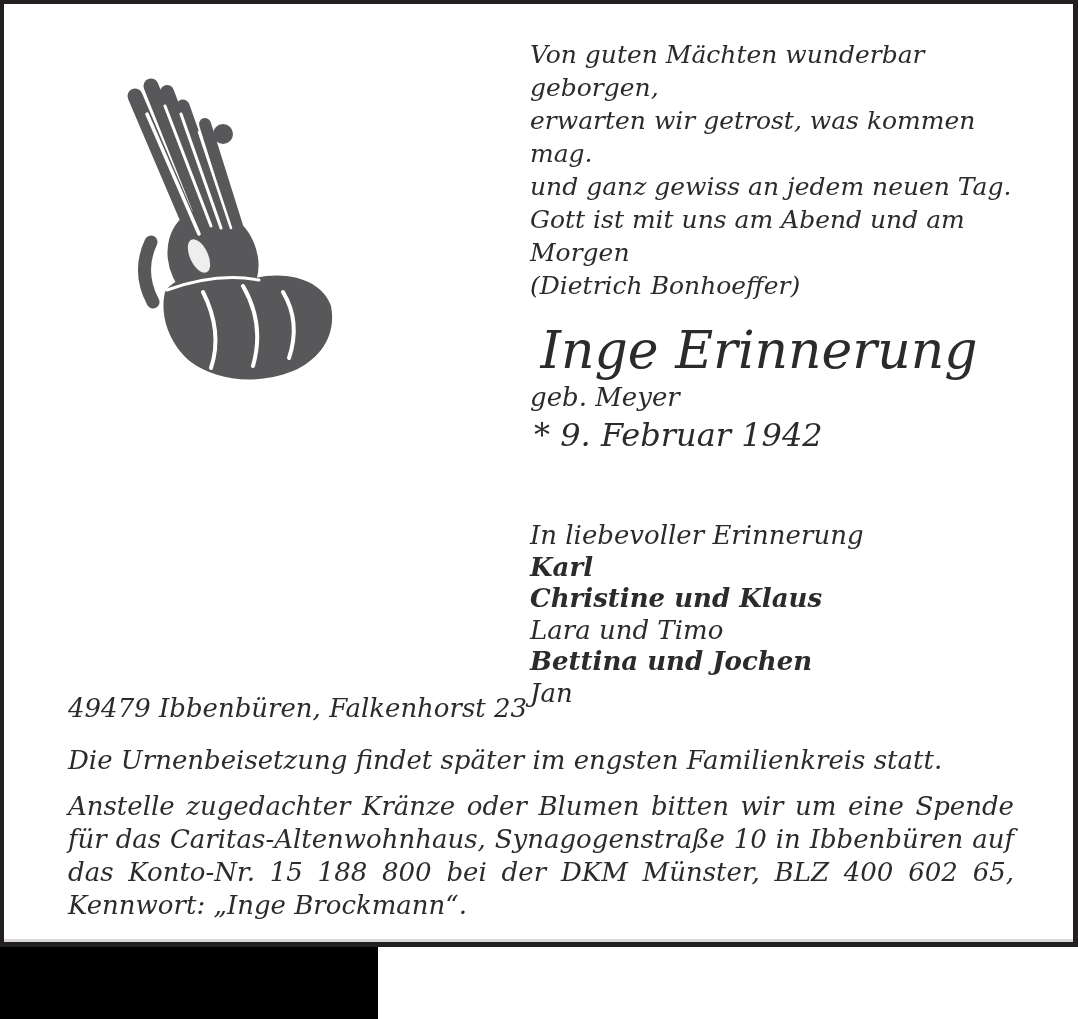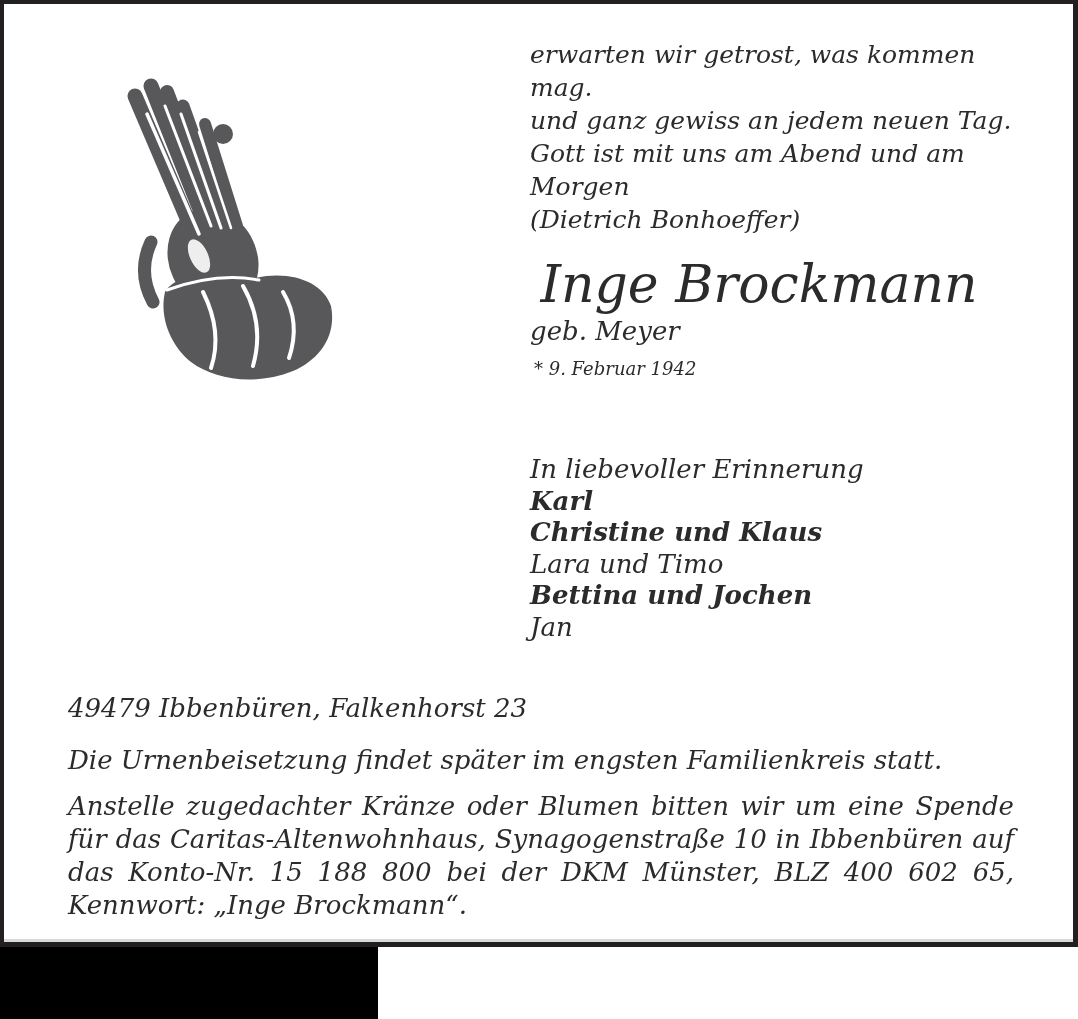--- a/index.html
+++ b/index.html
@@ -39,21 +39,21 @@
   .deceased-name {
     display: block; text-align: center;
     font-size: 52px; line-height: 60px; font-weight: 400;
   }
   .maiden-name {
     display: block; text-align: left;
     font-size: 26px; line-height: 30px; margin-top: 2px;
   }
   .dates-row {
     display: flex; justify-content: space-between;
-    font-size: 18px; line-height: 34px; margin-top: 6px; padding-left: 4px;
+    font-size: 32px; line-height: 34px; margin-top: 6px; padding-left: 4px;
   }
   .family { margin-top: 68px; font-size: 26px; line-height: 31.5px; }
   .family .line { display: block; }
   .family .bold { font-weight: 700; }
   .bottom-block {
     position: absolute; left: 64px; top: 644px; width: 946px;
     font-style: italic; font-size: 26px; line-height: 33px; margin-top: 44px;
   }
   .address { display: block; margin-bottom: 19px; }
   .para { text-align: justify; margin-bottom: 13px; }
@@ -94,28 +94,29 @@
       <path d="M96,218 Q116,258 104,294" stroke-width="4"></path>
       <path d="M136,212 Q158,250 146,292" stroke-width="4"></path>
       <path d="M176,218 Q194,248 182,284" stroke-width="4"></path>
     </g>
     <ellipse cx="92" cy="182" rx="9" ry="18" fill="#ffffff" opacity="0.9" transform="rotate(-25 92 182)"></ellipse>
   </svg>
 
   <div class="right-col">
 
     <div class="quote">
+      <span class="quote-line">Von guten Mächten wunderbar geborgen,</span>
       <span class="quote-line">erwarten wir getrost, was kommen mag.</span>
       <span class="quote-line">und ganz gewiss an jedem neuen Tag.</span>
       <span class="quote-line">Gott ist mit uns am Abend und am Morgen</span>
       <span class="quote-attribution">(Dietrich Bonhoeffer)</span>
     </div>
 
     <div class="name-block">
-      <span class="deceased-name">Inge Brockmann</span>
+      <span class="deceased-name">Inge Erinnerung</span>
       <span class="maiden-name">geb. Meyer</span>
       <div class="dates-row">
         <span>* 9. Februar 1942</span>
       </div>
     </div>
 
     <div class="family">
       <span class="line">In liebevoller Erinnerung</span>
       <span class="line bold">Karl</span>
       <span class="line bold">Christine und Klaus</span>

